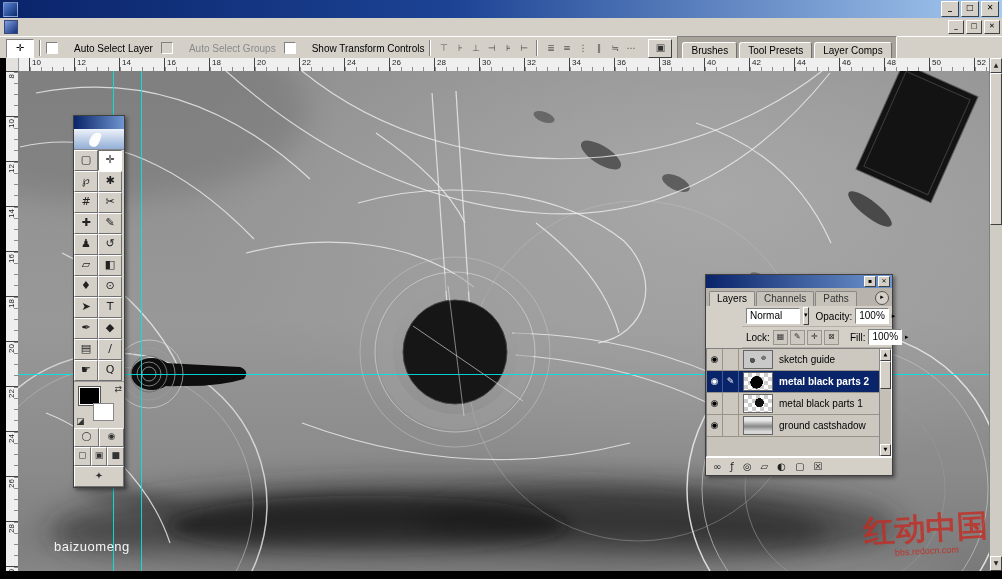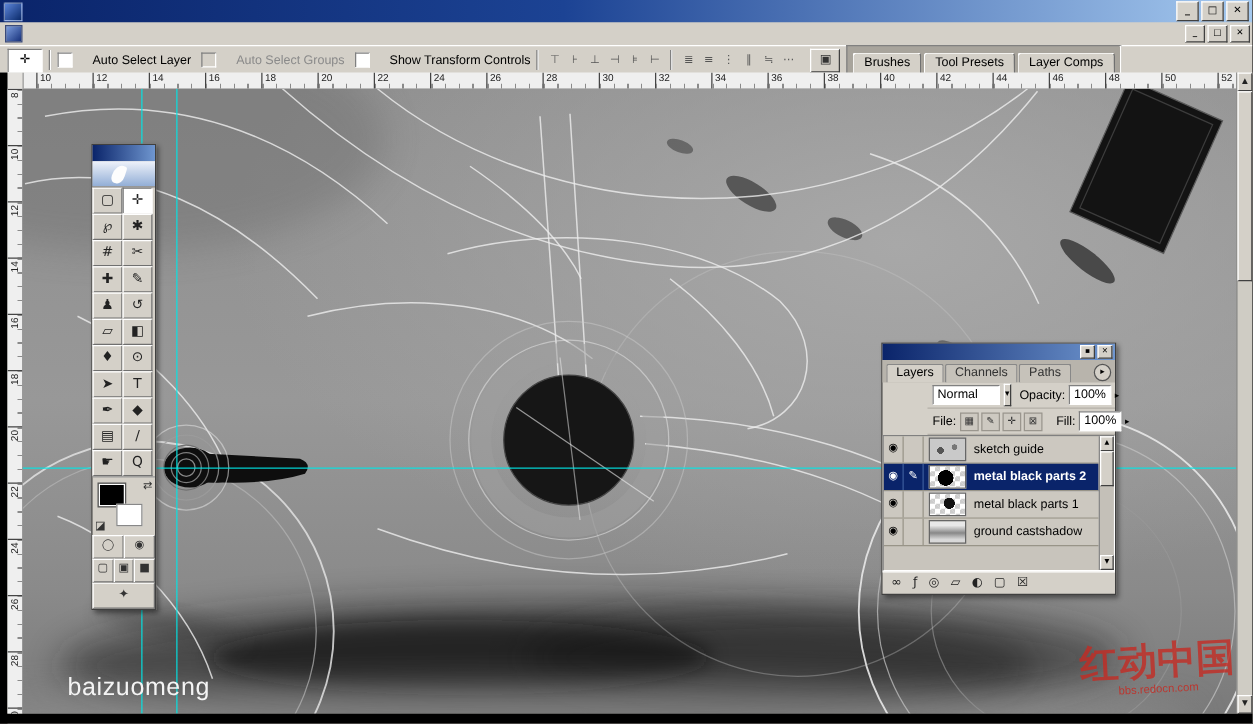--- a/index.html
+++ b/index.html
@@ -66,21 +66,21 @@
     background-image:repeating-linear-gradient(to bottom,#8a8a8a 0 1px,transparent 1px 11px);
     background-size:4px 44px;background-repeat:no-repeat;background-position:100% 0;}
   .vtick span{position:absolute;top:2px;left:1px;font-size:8px;color:#222;
     writing-mode:vertical-rl;transform:rotate(180deg);}
 
   
   .canvas{position:absolute;left:18px;top:71px;width:972px;height:500px;background:#8a8a8a;overflow:hidden;}
   .canvas svg{position:absolute;inset:0;display:block;}
   .guide-v{position:absolute;top:0;bottom:0;width:1px;background:#00e6e6;opacity:.9;}
   .guide-h{position:absolute;left:0;right:0;height:1px;background:#00e6e6;opacity:.9;}
-  .wm-artist{position:absolute;left:36px;top:468px;color:#f4f4f4;font-size:20px;letter-spacing:.5px;}
+  .wm-artist{position:absolute;left:36px;top:468px;color:#f4f4f4;font-size:13px;letter-spacing:.5px;}
   .wm-red{position:absolute;right:2px;top:442px;text-align:center;transform:rotate(-3deg);}
   .wm-red .cn{font-size:31px;font-weight:bold;color:#c62a22;opacity:.78;line-height:1.05;}
   .wm-red .url{font-size:9px;color:#c62a22;opacity:.85;}
 
   
   .vscroll{position:absolute;right:0;top:58px;width:12px;height:513px;background:#cfccc4;
     border-left:1px solid #808080;display:flex;flex-direction:column;}
   .sbtn{height:13px;background:#d4d0c8;border:1px solid;border-color:#fff #404040 #404040 #fff;
     font-size:6px;line-height:11px;text-align:center;color:#222;flex:none;}
   .sthumb{height:150px;background:#d4d0c8;border:1px solid;border-color:#fff #404040 #404040 #fff;flex:none;}
@@ -549,21 +549,21 @@
       <span class="lp-menu-btn icon">▸</span>
     </div>
     <div class="lp-row">
       <span class="lp-val" style="min-width:46px">Normal</span>
       <span class="dd-btn icon">▾</span>
       <span style="margin-left:4px">Opacity:</span>
       <span class="lp-val">100%</span>
       <span class="icon" style="font-size:7px">▸</span>
     </div>
     <div class="lp-row">
-      <span>File:</span>
+      <span>Lock:</span>
       <span style="display:flex;gap:2px">
 
       <span class="lock-ico icon">▦</span>
           <span class="lock-ico icon">✎</span>
           <span class="lock-ico icon">✛</span>
           <span class="lock-ico icon">⊠</span>
         </span>
       <span style="margin-left:8px">Fill:</span>
       <span class="lp-val">100%</span>
       <span class="icon" style="font-size:7px">▸</span>

